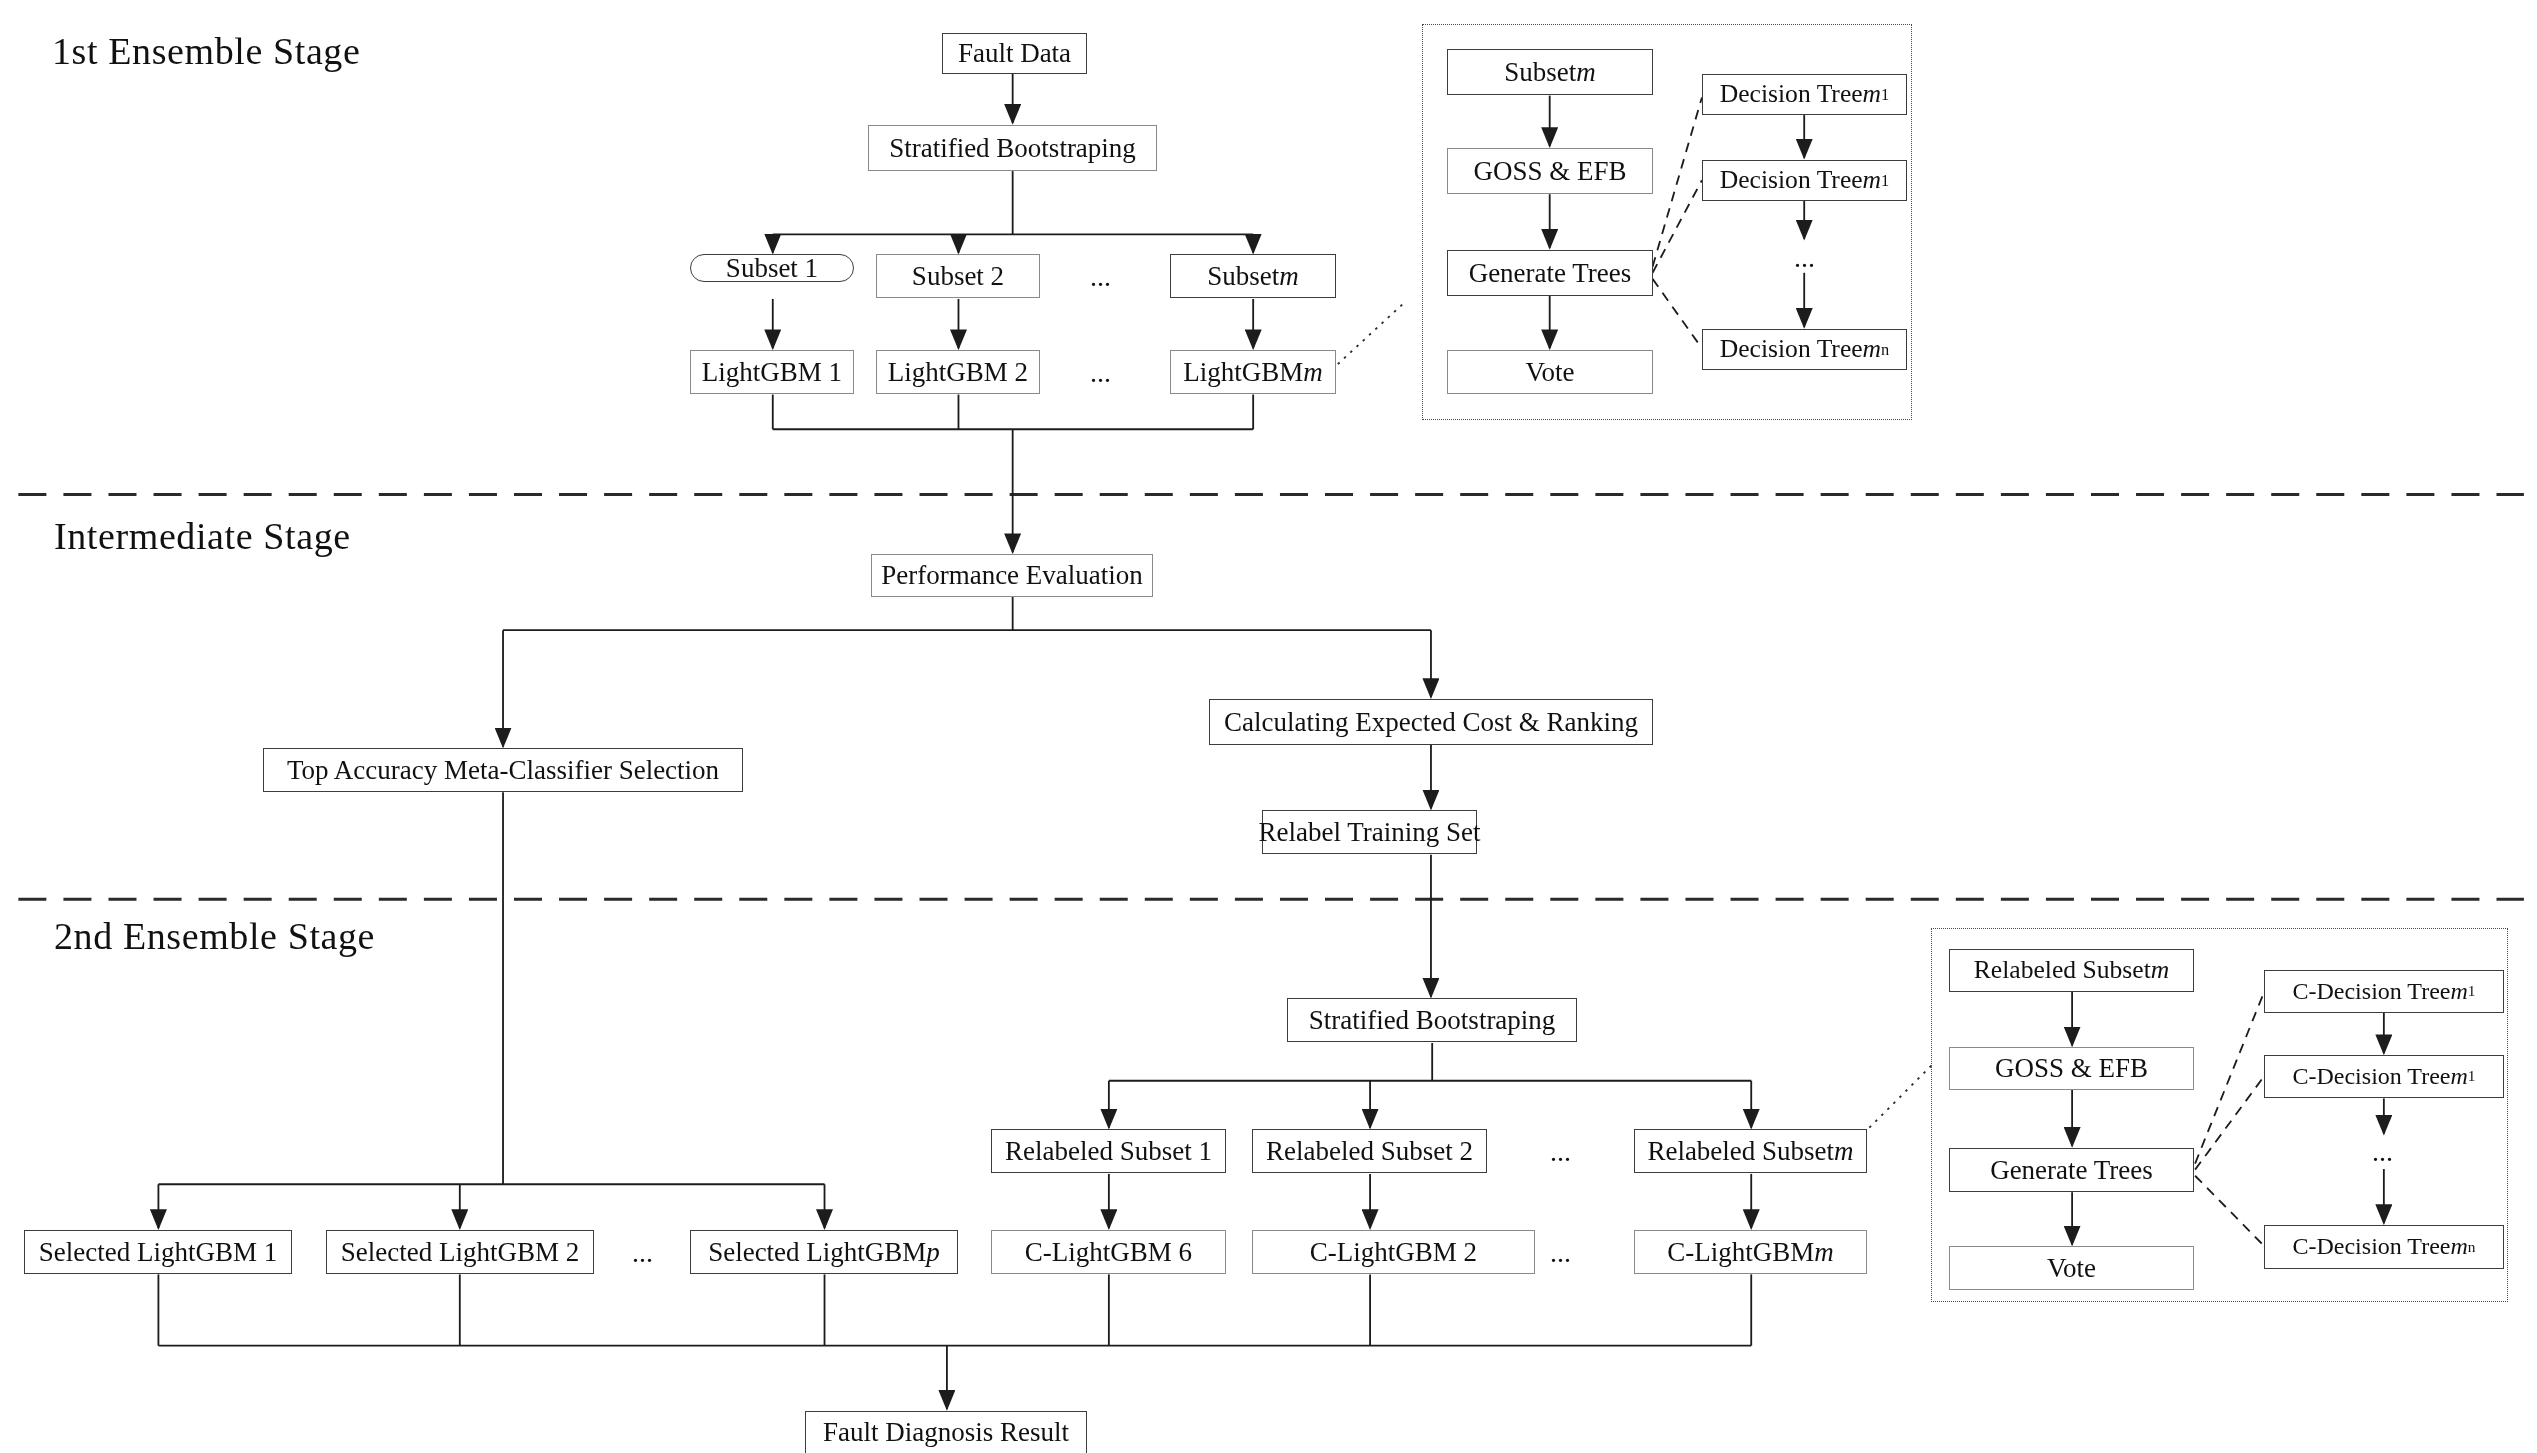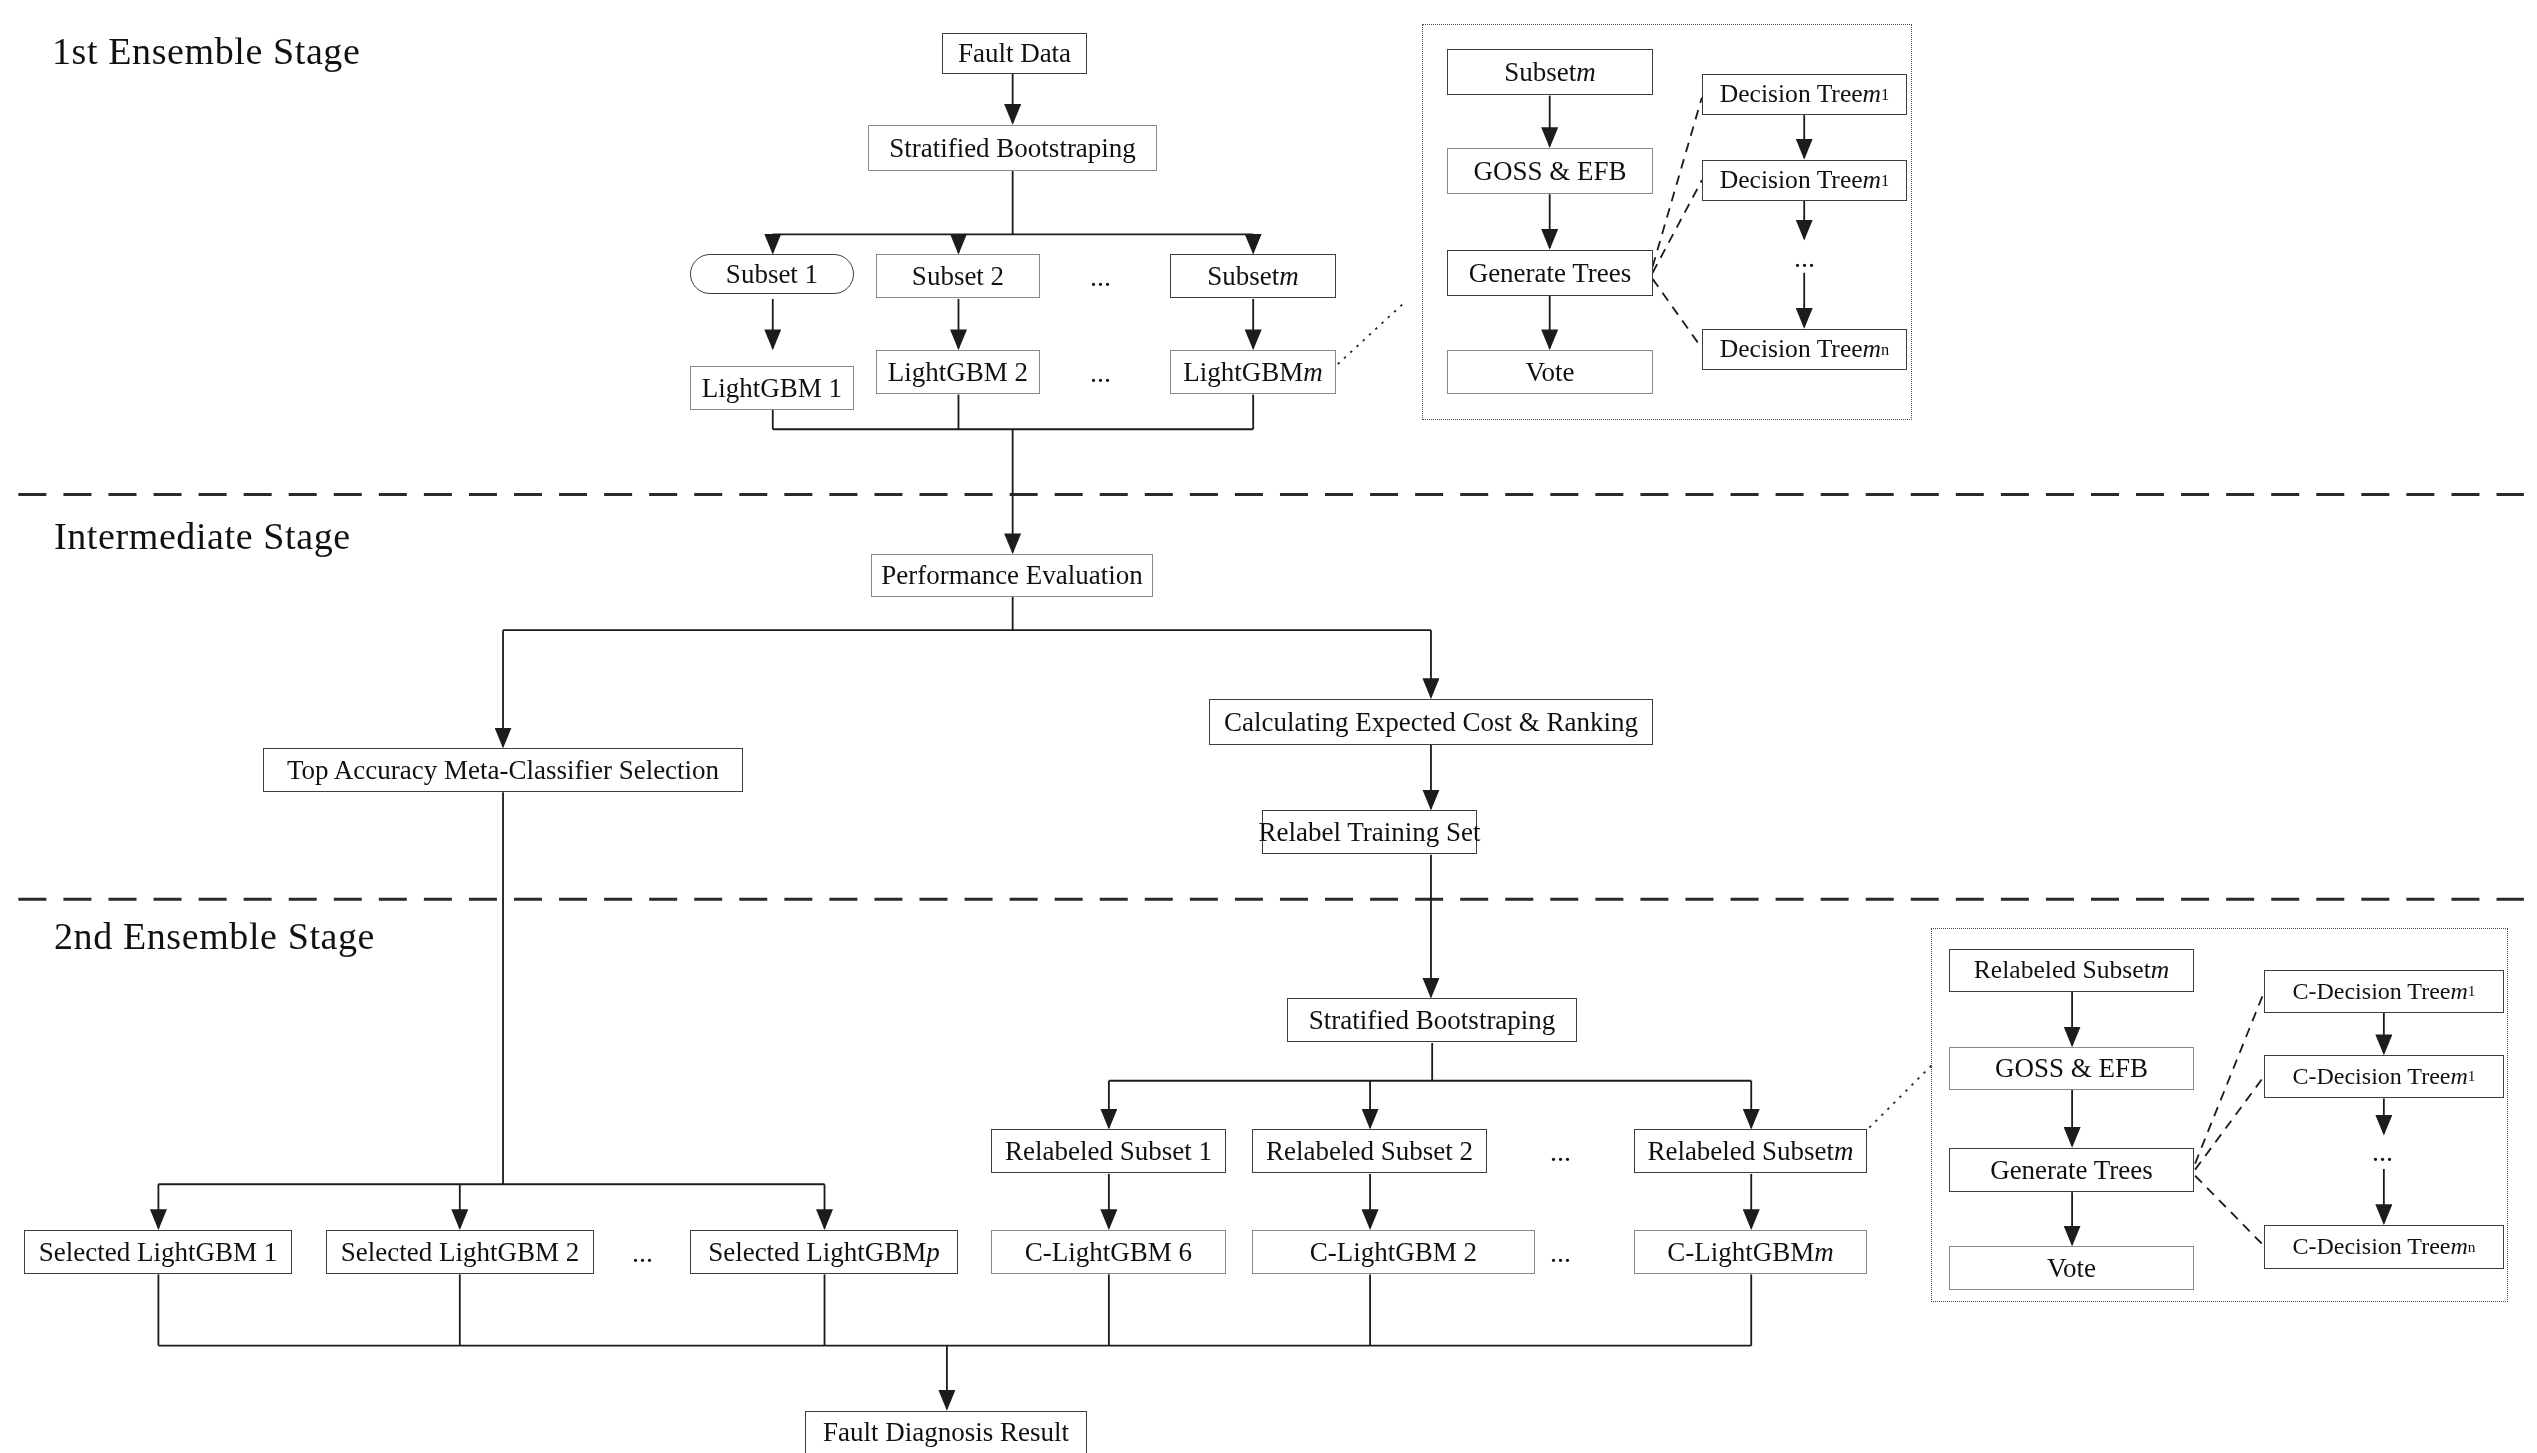--- a/index.html
+++ b/index.html
@@ -114,25 +114,25 @@
     <line x1="3070" y1="1852" x2="3172" y2="1750"></line>
   </g>
 </svg>
 
 <div class="stage-label" style="left:52px;top:29px;">1st Ensemble Stage</div>
 <div class="stage-label" style="left:54px;top:514px;">Intermediate Stage</div>
 <div class="stage-label" style="left:54px;top:914px;">2nd Ensemble Stage</div>
 
 <div class="box" style="left:942px;top:33px;width:145px;height:41px;">Fault Data</div>
 <div class="box light" style="left:868px;top:125px;width:289px;height:46px;">Stratified Bootstraping</div>
-<div class="box" style="left:690px;top:254px;width:164px;height:40px;border-radius:21px;">Subset 1</div>
+<div class="box" style="left:690px;top:254px;width:164px;height:28px;border-radius:21px;">Subset 1</div>
 <div class="box light" style="left:876px;top:254px;width:164px;height:44px;">Subset 2</div>
 <div class="box" style="left:1170px;top:254px;width:166px;height:44px;">Subset <em>m</em></div>
 <div class="dots" style="left:1073px;top:261px;">...</div>
-<div class="box light" style="left:690px;top:366px;width:164px;height:44px;">LightGBM 1</div>
+<div class="box light" style="left:690px;top:350px;width:164px;height:44px;">LightGBM 1</div>
 <div class="box light" style="left:876px;top:350px;width:164px;height:44px;">LightGBM 2</div>
 <div class="box light" style="left:1170px;top:350px;width:166px;height:44px;justify-content:center;">LightGBM <em>m</em></div>
 <div class="dots" style="left:1073px;top:357px;">...</div>
 
 <div class="box light" style="left:871px;top:554px;width:282px;height:43px;">Performance Evaluation</div>
 <div class="box" style="left:263px;top:748px;width:480px;height:44px;">Top Accuracy Meta-Classifier Selection</div>
 <div class="box" style="left:1209px;top:699px;width:444px;height:46px;">Calculating Expected Cost &amp; Ranking</div>
 <div class="box" style="left:1262px;top:810px;width:215px;height:44px;">Relabel Training Set</div>
 
 <div class="box" style="left:1287px;top:998px;width:290px;height:44px;">Stratified Bootstraping</div>

